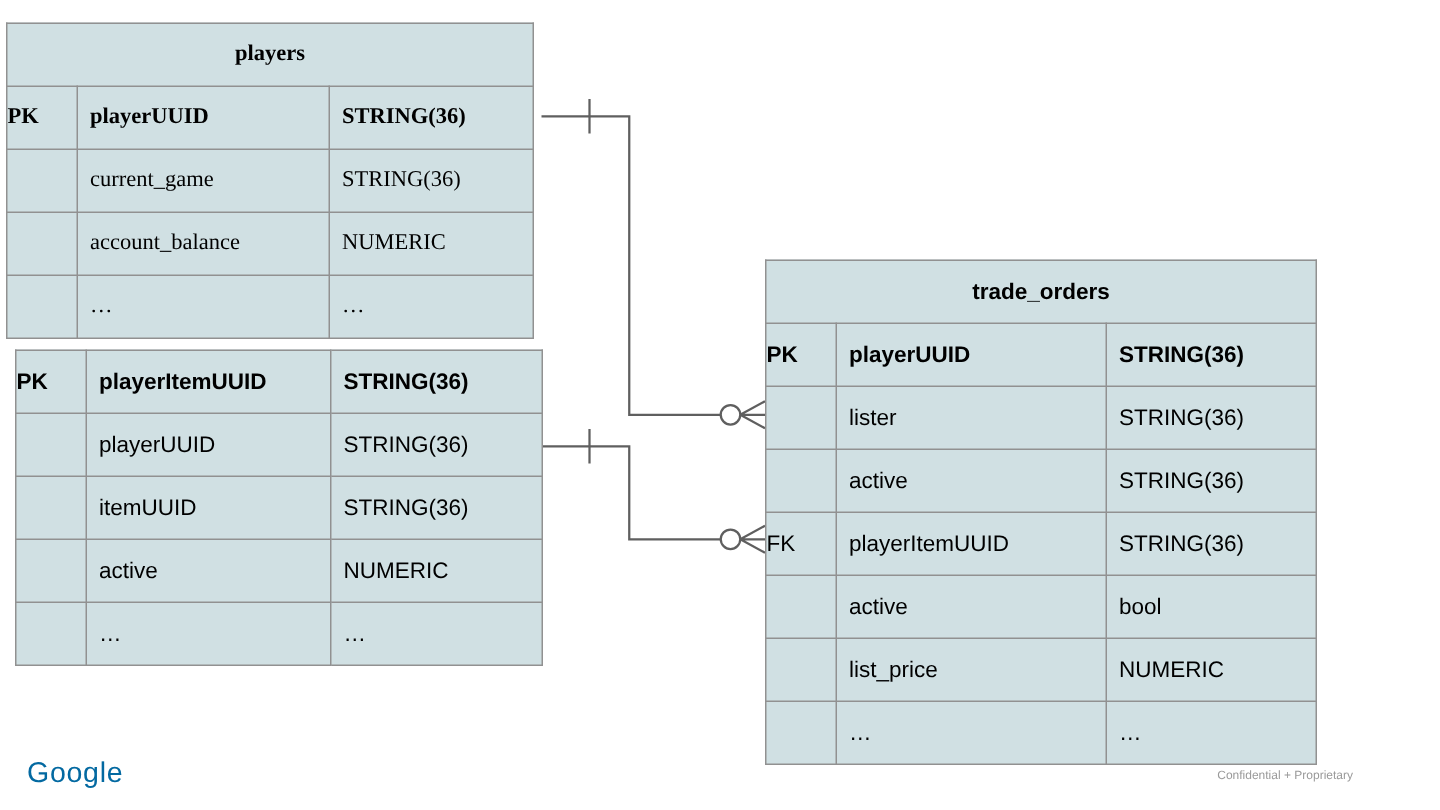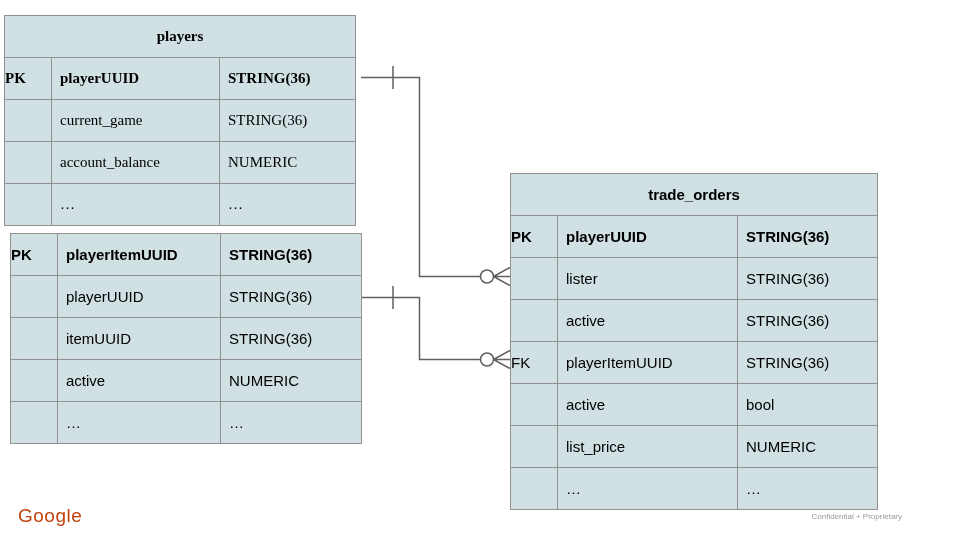--- a/index.html
+++ b/index.html
@@ -60,21 +60,21 @@
   }
   #tbl-players { left: 4px; top: 15px; width: 351px; font-family: Liberation Serif, serif; }
   #tbl-player-items { left: 10px; top: 233px; width: 351px; }
   #tbl-trade-orders { left: 510px; top: 173px; width: 367px; }
 
   .brand {
     position: absolute;
     left: 18px;
     top: 505px;
     font-size: 19px;
-    color: #c2410c;
+    color: #0369a1;
     letter-spacing: 0.5px;
   }
   .confidential {
     position: absolute;
     right: 58px;
     top: 512px;
     font-size: 8px;
     color: #9a9a9a;
     padding-left: 22px;
   }

